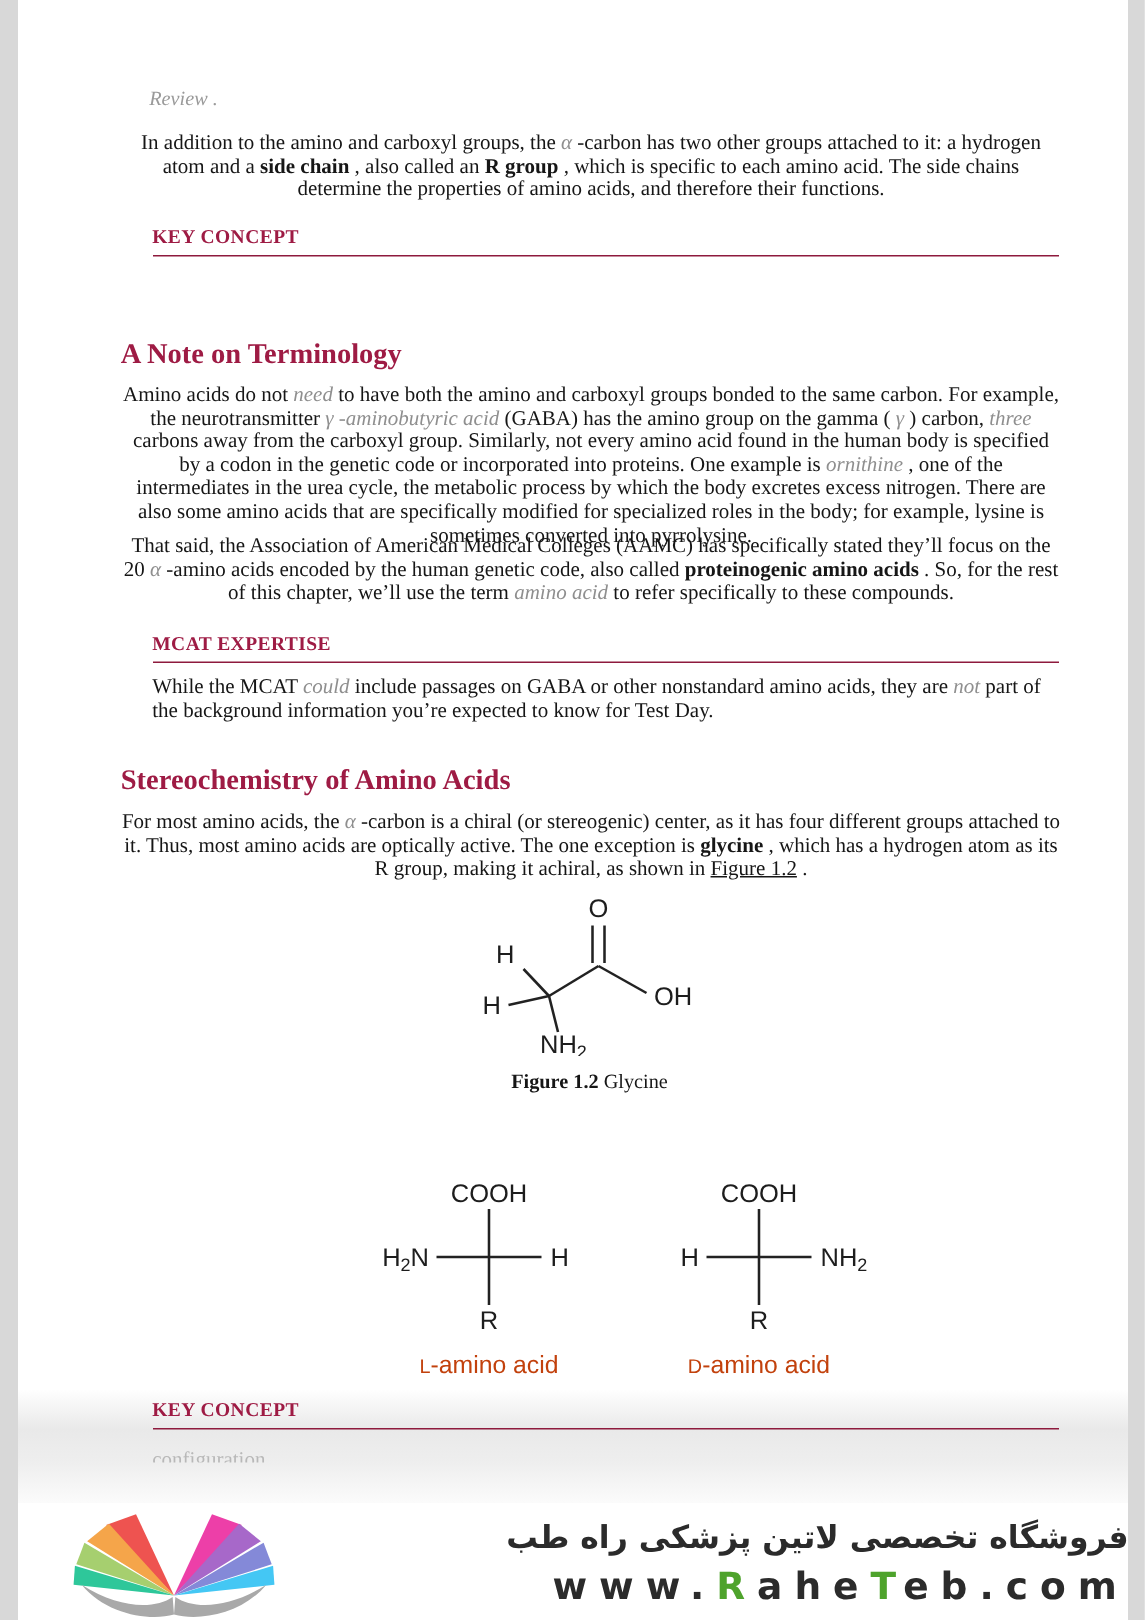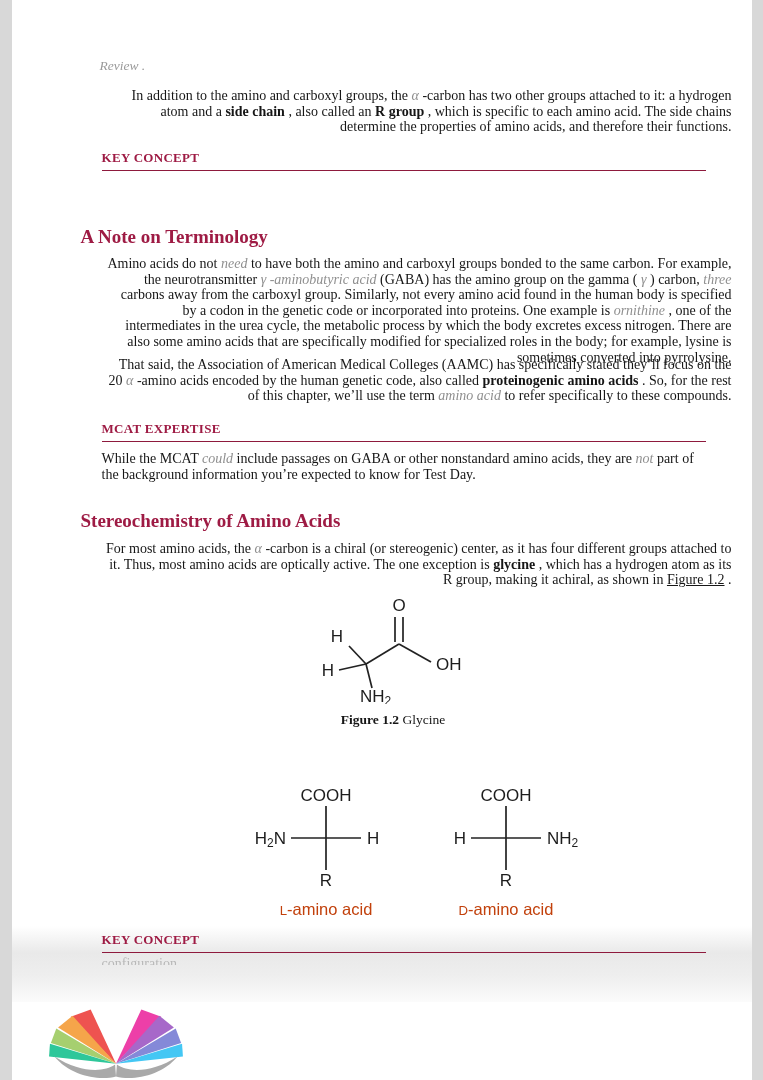--- a/index.html
+++ b/index.html
@@ -6,21 +6,21 @@
   .page{
     position:relative;
     width:740px;height:1080px;
     margin:0 auto;
     background:#ffffff;
     font-family:"Liberation Serif","DejaVu Serif",serif;
     color:#161616;
     overflow:hidden;
   }
   .abs{position:absolute;}
-  .body-text{font-size:14px;line-height:15.6px;text-align:right;margin-left:24px;}
+  .body-text{font-size:14px;line-height:15.6px;text-align:center;}
   .review{font-style:italic;color:#9a9a9a;font-size:13.5px;}
   .h2{color:#9e1b44;font-weight:bold;font-size:19px;line-height:22px;}
   .side-box{width:604px;}
   .box-head{
     color:#9e1b44;font-weight:bold;font-size:13px;letter-spacing:.3px;
     border-bottom:1.6px solid #8e1a3d;padding-bottom:4px;
   }
   .box-body{margin-top:9px;font-size:14px;line-height:15.6px;}
   .seg-b{font-weight:bold;}
   .seg-i{font-style:italic;color:#8f8f8f;}
@@ -33,21 +33,21 @@
   .fischer-row{display:inline-flex;gap:30px;margin-left:46px;}
   .fischer-col{width:150px;text-align:center;}
   .fischer-label{font-family:"Liberation Sans","DejaVu Sans",sans-serif;font-size:16.5px;color:#c2410c;margin-top:6px;}
   .atom{font-family:"Liberation Sans","DejaVu Sans",sans-serif;font-size:17px;fill:#1d1d1d;}
   .bond{stroke:#222222;stroke-width:1.7;fill:none;}
   .fade-band{
     width:763px;height:84px;
     background:linear-gradient(180deg,#ffffff 0%,#e9e9e9 32%,#eeeeee 58%,#ffffff 100%);
   }
   .faded-line{
-    margin-top:3px;height:9px;overflow:hidden;
+    margin-top:13px;height:9px;overflow:hidden;
     color:#8d8d8d;opacity:.55;font-size:14px;line-height:15.6px;
   }
   .footer{width:763px;height:78px;background:#ffffff;}
   .footer-text{
     position:absolute;right:22px;top:0;text-align:right;
     font-family:"DejaVu Sans",sans-serif;color:#2b2b2b;
   }
   .store-fa{direction:rtl;font-size:21px;font-weight:bold;line-height:30px;}
   .site-url{font-size:25px;font-weight:bold;letter-spacing:8px;line-height:36px;white-space:nowrap;}
 </style>
@@ -142,16 +142,18 @@
       <polygon points="80,66 8,43 14,27" fill="#a6cf6f"></polygon>
       <polygon points="80,66 6,58 7,44" fill="#2ec79a"></polygon>
       <polygon points="80,66 130,14 108,6" fill="#ed3fa8"></polygon>
       <polygon points="80,66 144,26 128,13" fill="#a768c9"></polygon>
       <polygon points="80,66 152,43 146,27" fill="#8489d8"></polygon>
       <polygon points="80,66 154,58 153,44" fill="#44c7f4"></polygon>
       <path d="M12,58 C40,76 66,76 79,67 L80,80 C62,85 30,80 12,58 Z" fill="#a9a9a9"></path>
       <path d="M148,58 C120,76 94,76 81,67 L80,80 C98,85 130,80 148,58 Z" fill="#a9a9a9"></path>
     </svg>
     <div class="footer-text" style="top:8px;">
+      <div class="store-fa">فروشگاه تخصصی لاتین پزشکی  راه طب</div>
+      <div class="site-url"><span>www.</span><span class="seg-green">R</span><span>ahe</span><span class="seg-green">T</span><span>eb</span><span>.com</span></div>
     </div>
   </div>
 
 </div>
 
 </body></html>

